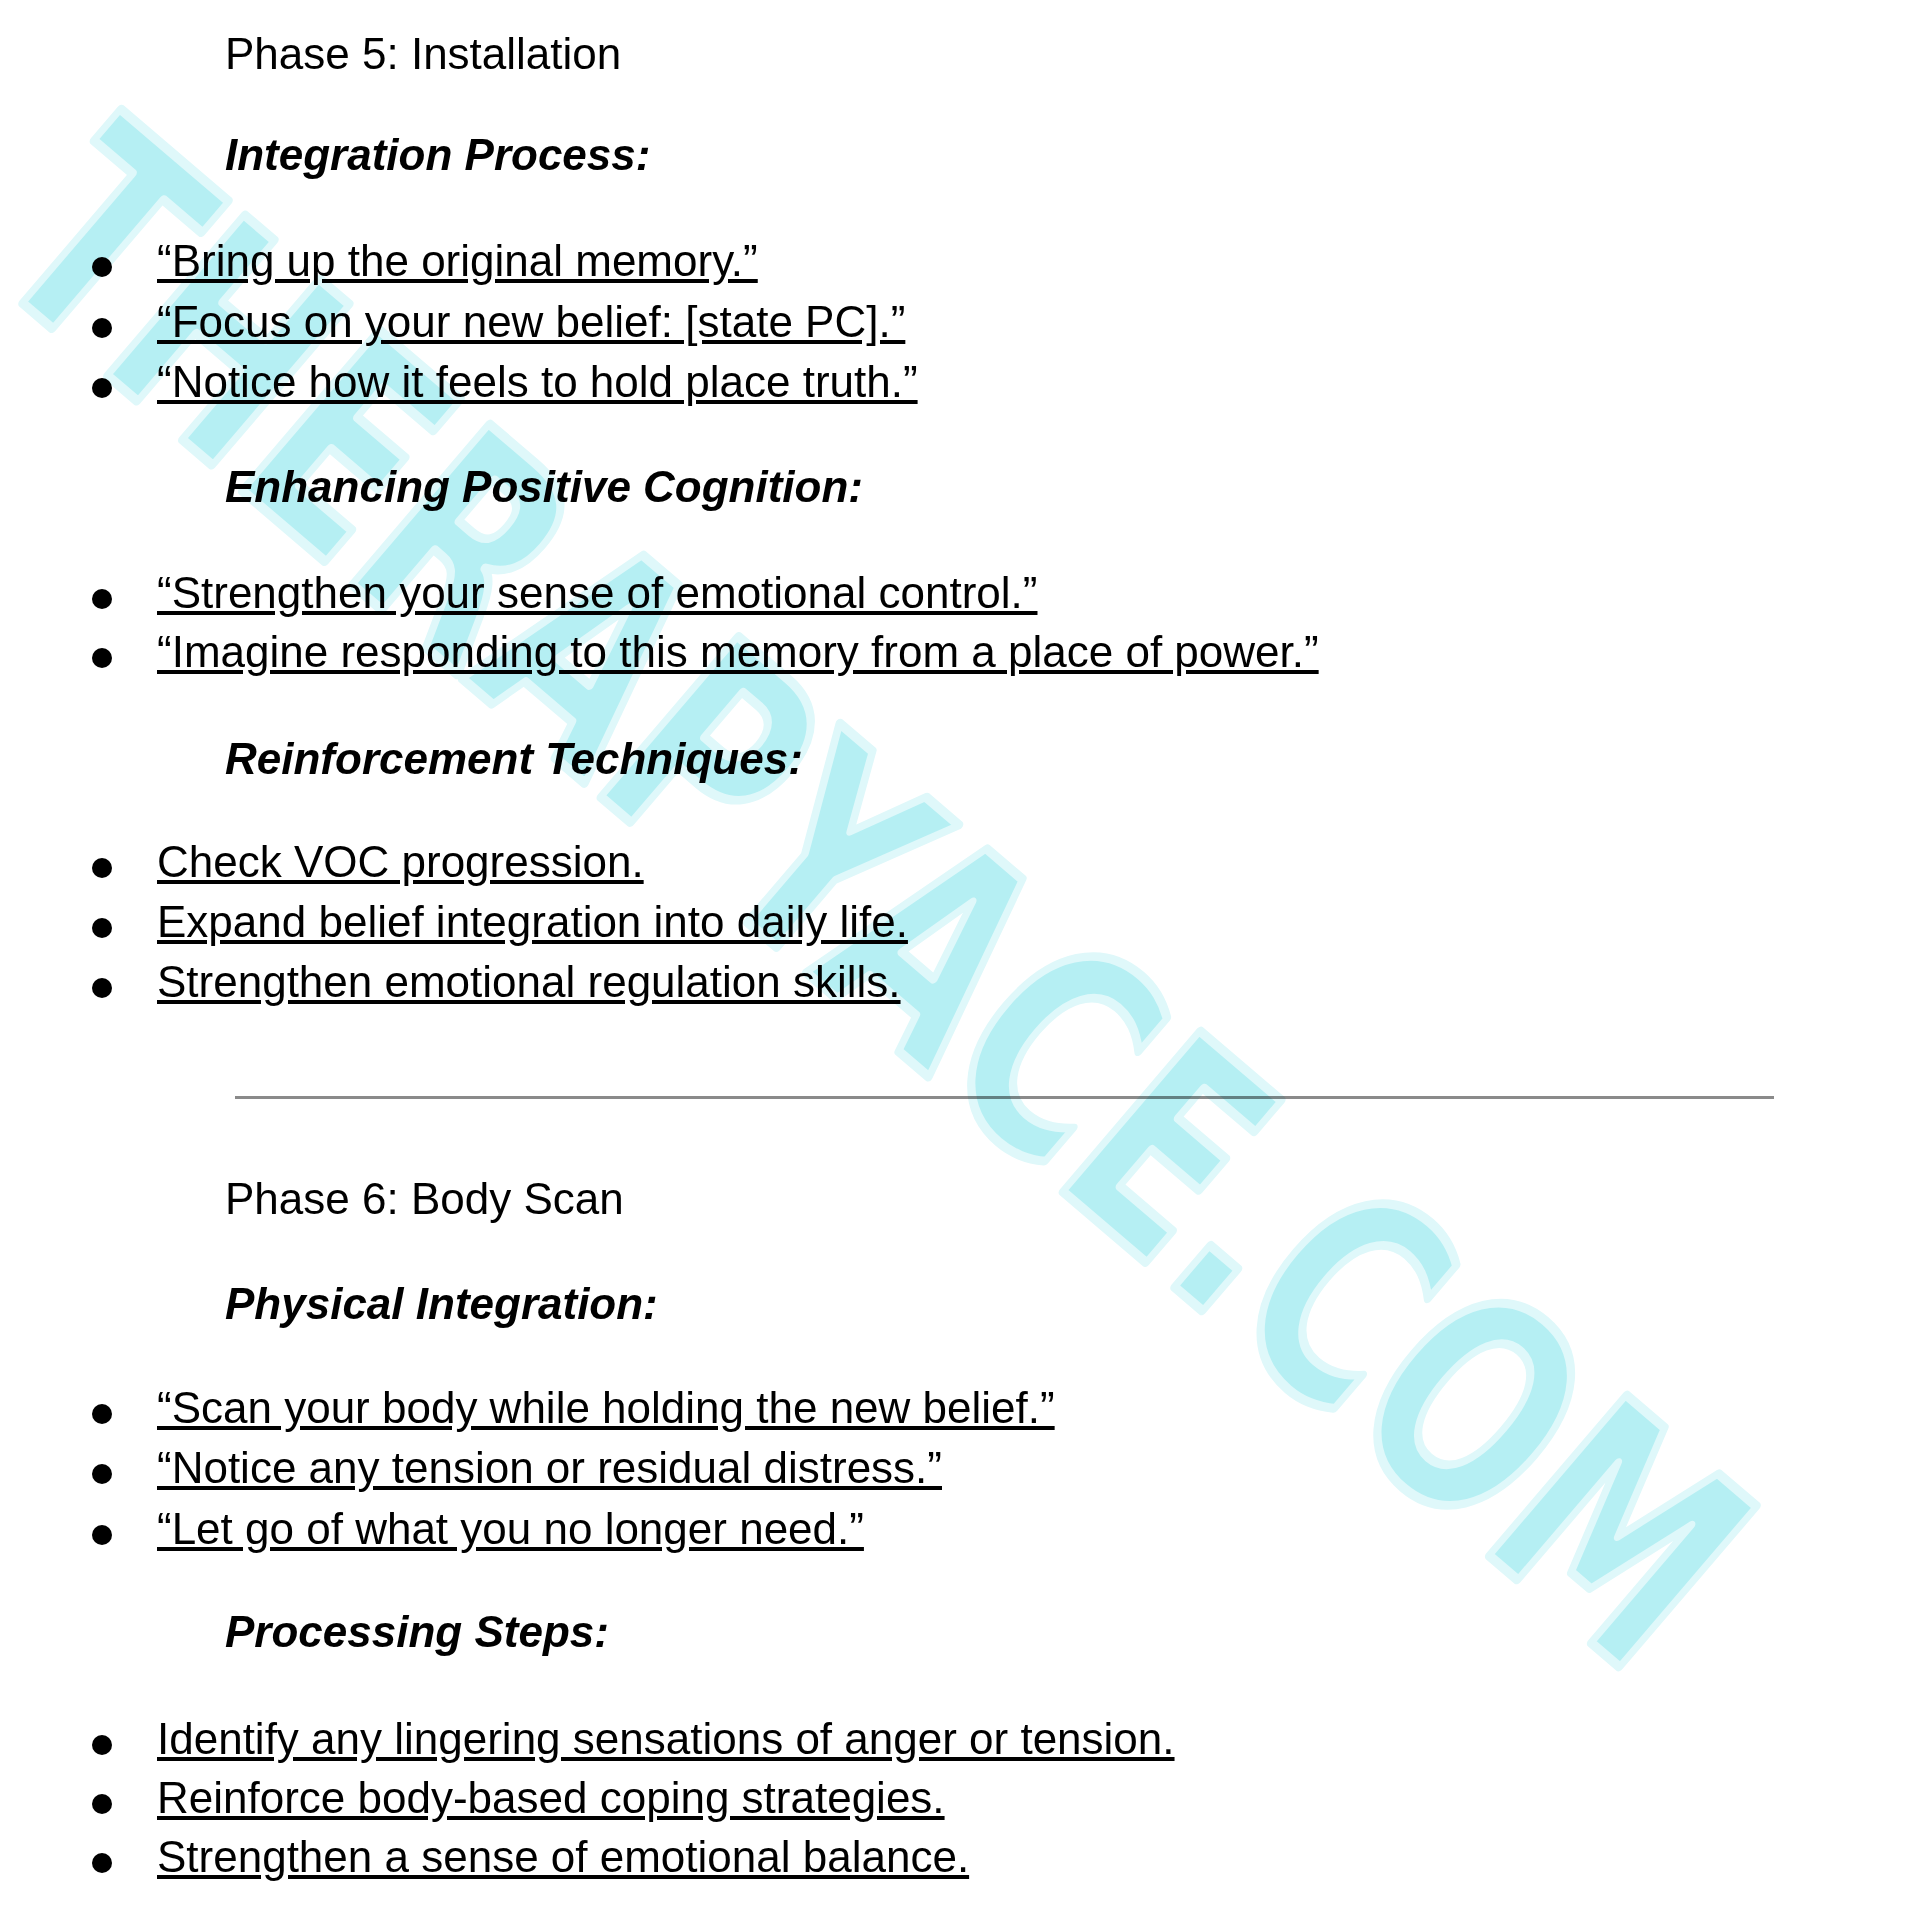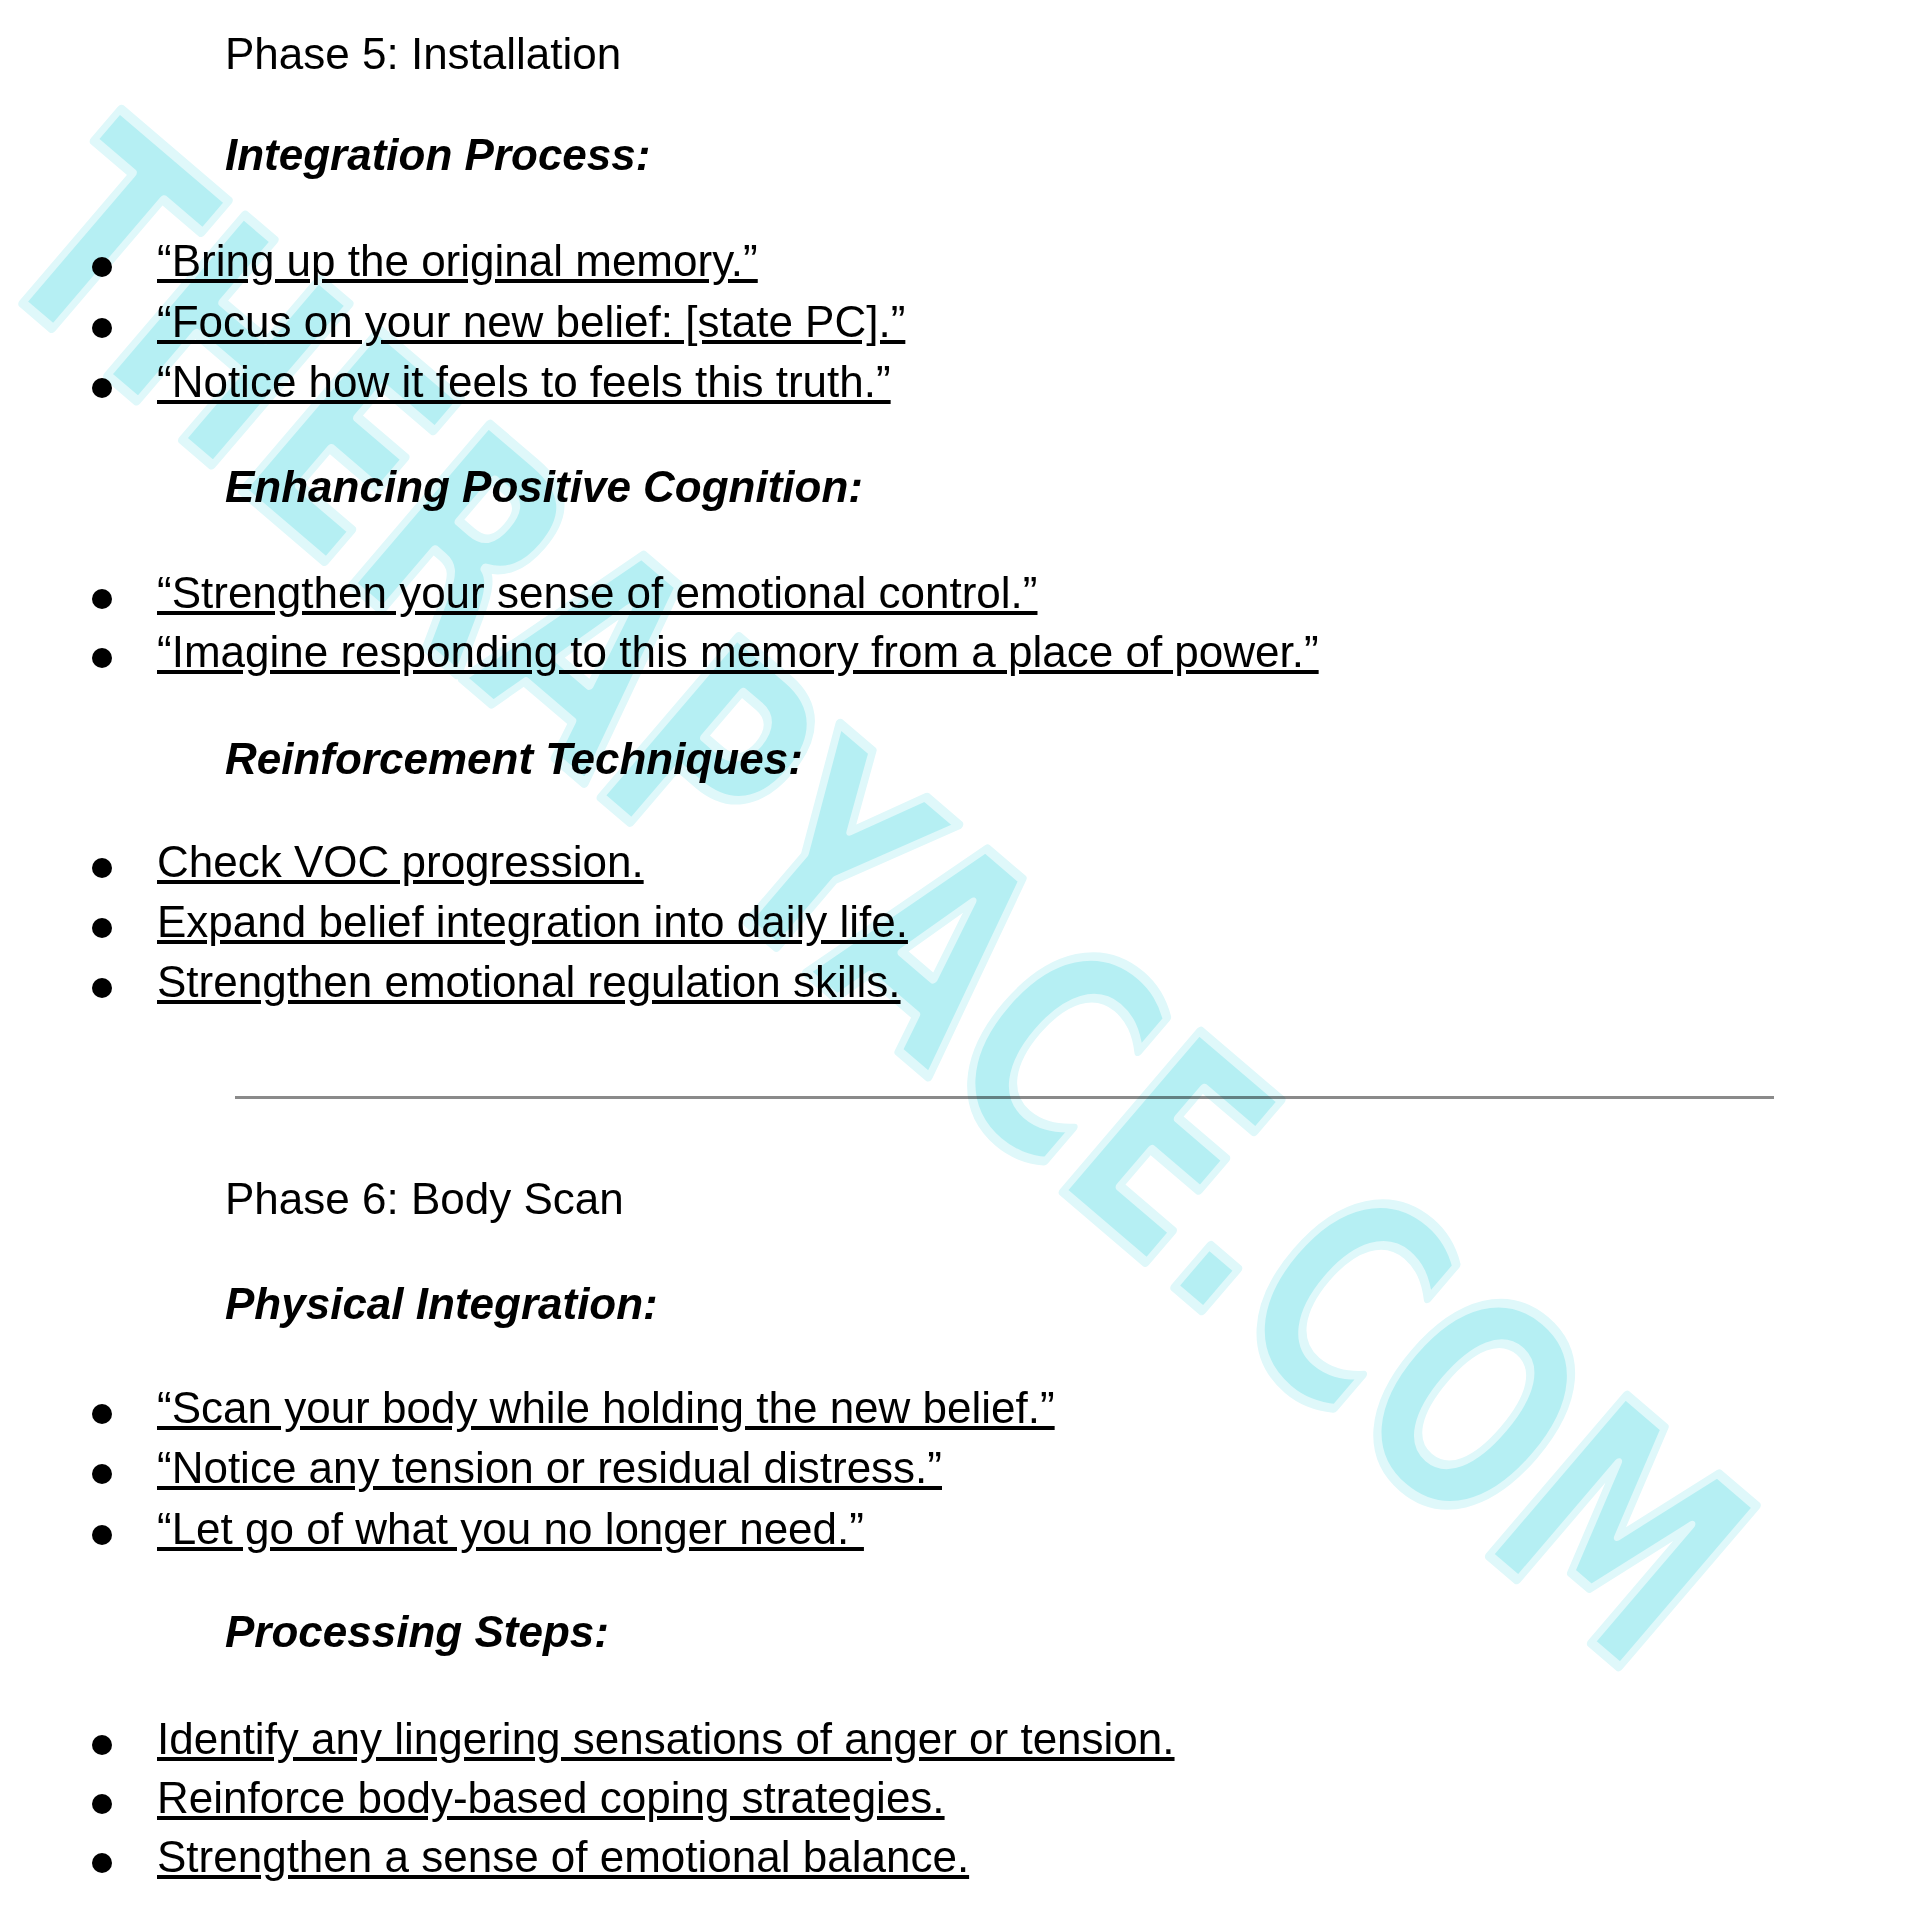--- a/index.html
+++ b/index.html
@@ -75,21 +75,21 @@
   <div class="line bullet-item" style="top:239px">
     <span class="bullet-dot"></span>
     <span class="bullet-text">“Bring up the original memory.”</span>
   </div>
   <div class="line bullet-item" style="top:300px">
     <span class="bullet-dot"></span>
     <span class="bullet-text">“Focus on your new belief: [state PC].”</span>
   </div>
   <div class="line bullet-item" style="top:360px">
     <span class="bullet-dot"></span>
-    <span class="bullet-text">“Notice how it feels to feels this truth.”</span>
+    <span class="bullet-text">“Notice how it feels to hold place truth.”</span>
   </div>
 
   <div class="line bullet-item" style="top:571px">
     <span class="bullet-dot"></span>
     <span class="bullet-text">“Strengthen your sense of emotional control.”</span>
   </div>
 
   <div class="line section-heading" style="top:465px">Enhancing Positive Cognition:</div>
   <div class="line section-heading" style="top:737px">Reinforcement Techniques:</div>
 

